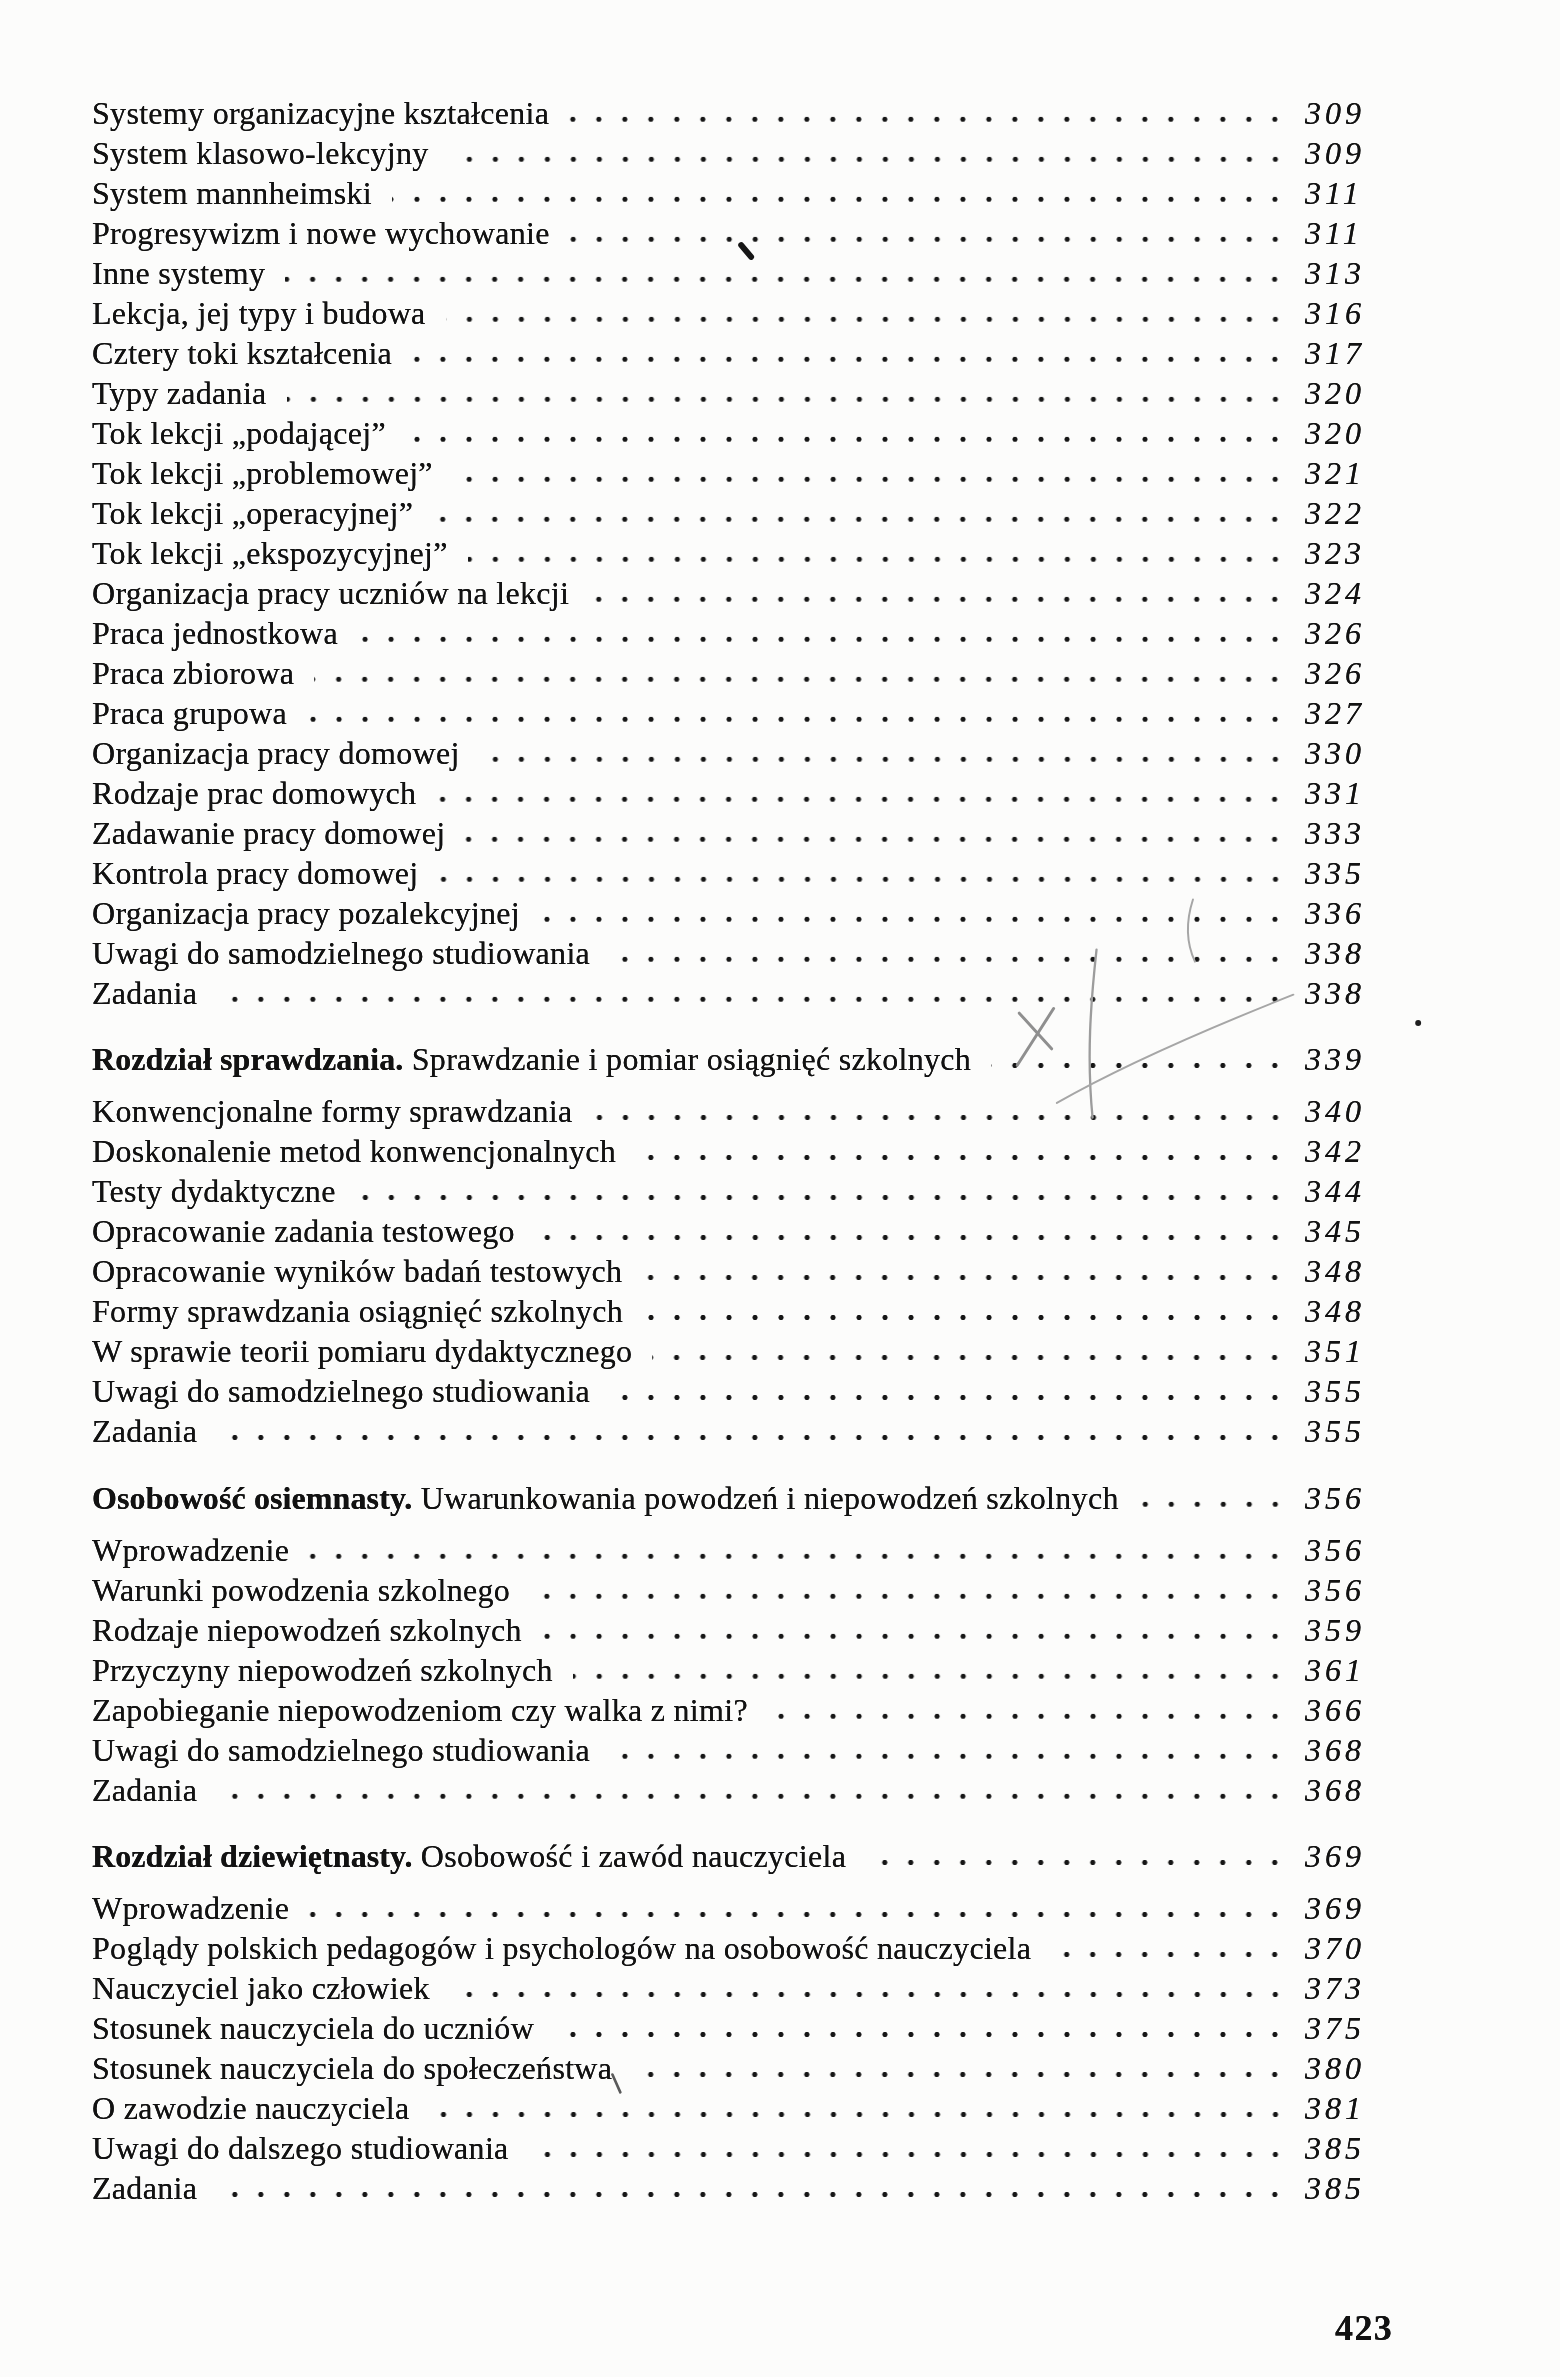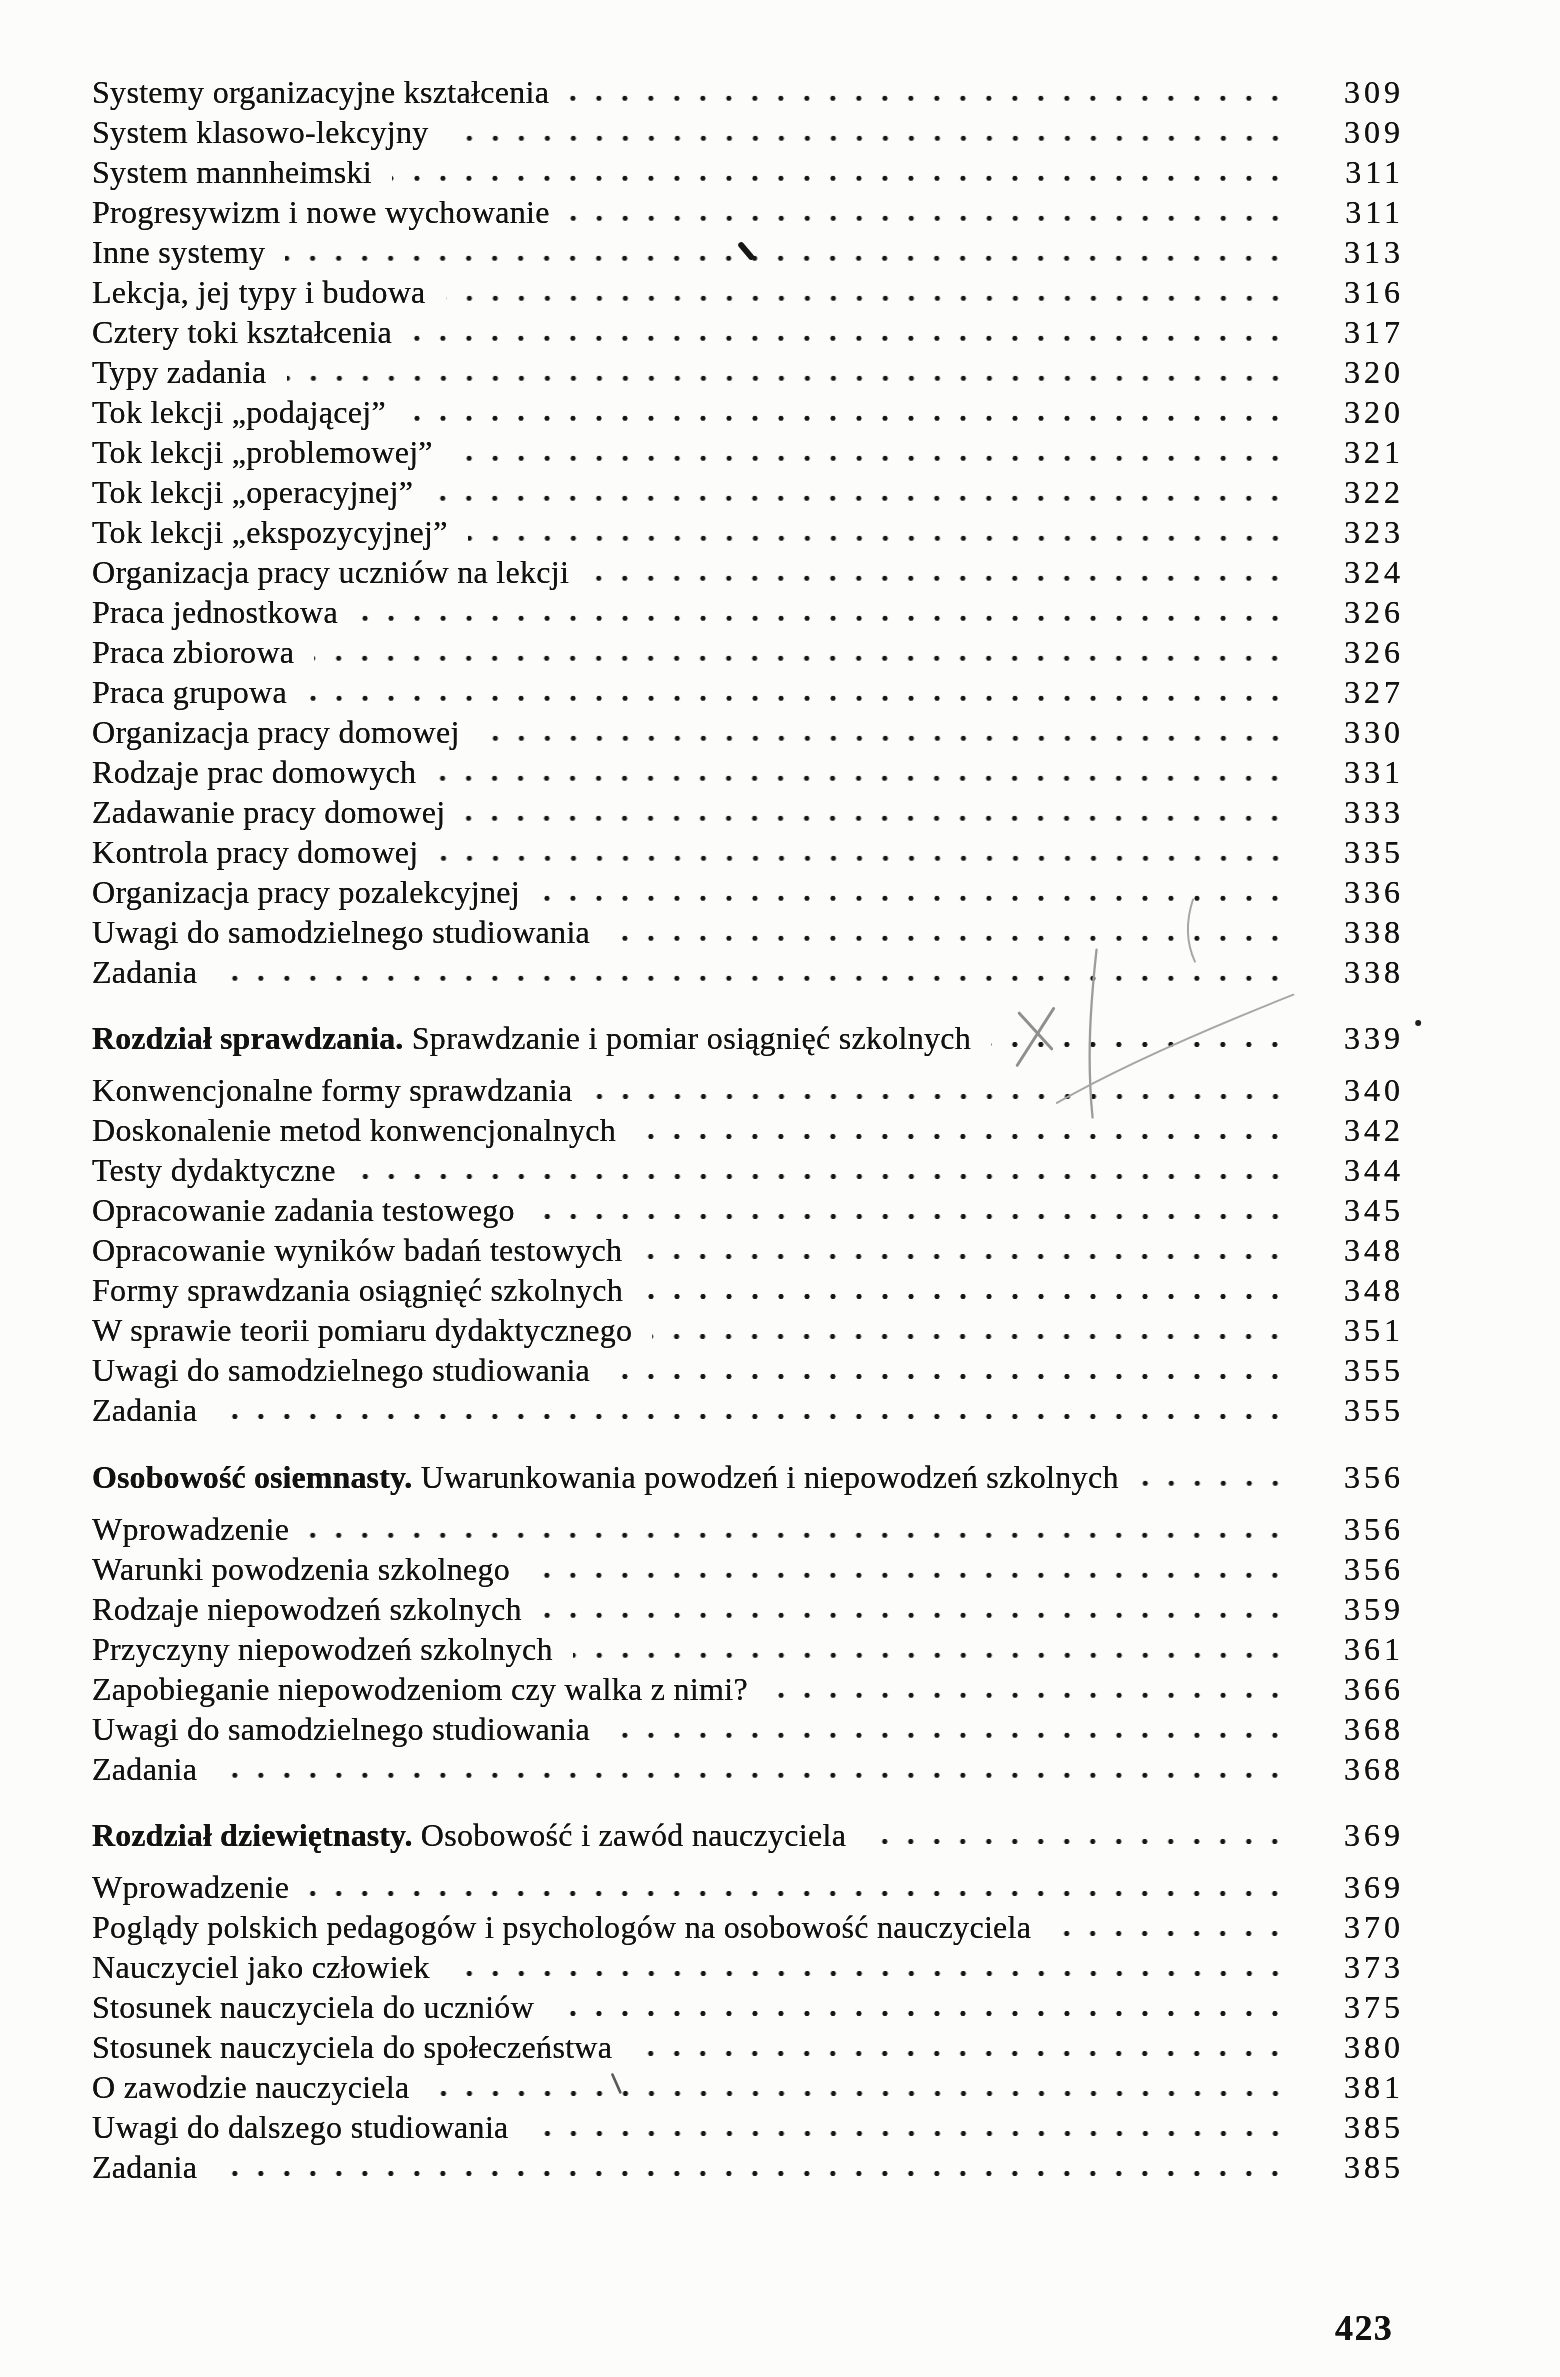--- a/index.html
+++ b/index.html
@@ -11,21 +11,21 @@
   body{
     width:1561px;height:2377px;
     background:var(--paper);
     overflow:hidden;
     position:relative;
     font-family:"Liberation Serif","DejaVu Serif",serif;
     color:var(--ink);
   }
   #toc{
     position:absolute;
-    left:0;top:72px;
+    left:0;top:93px;
     width:1561px;
     padding:0;
   }
   .row{
     display:flex;
     align-items:flex-end;
     height:40px;
     padding-left:92px;
     padding-right:157px;
     box-sizing:border-box;
@@ -45,26 +45,26 @@
     min-width:20px;
     height:10.6px;
     margin:0 17px 8.6px 20px;
     background-image:radial-gradient(circle,#151515 2.2px,rgba(0,0,0,0) 2.9px);
     background-size:26px 10.6px;
     background-repeat:repeat-x;
     background-position:right center;
   }
   .pg{
     width:99px;
-    text-align:right;
     font-size:32px;
     line-height:40px;
     letter-spacing:4px;
     white-space:nowrap;
     text-shadow:0 0 0.5px currentColor;
+    font-style:italic;
   }
   #folio{
     position:absolute;
     right:168px;
     top:2307px;
     font-size:36px;
     font-weight:700;
     letter-spacing:1.3px;
     text-shadow:0 0 0.5px currentColor;
   }

